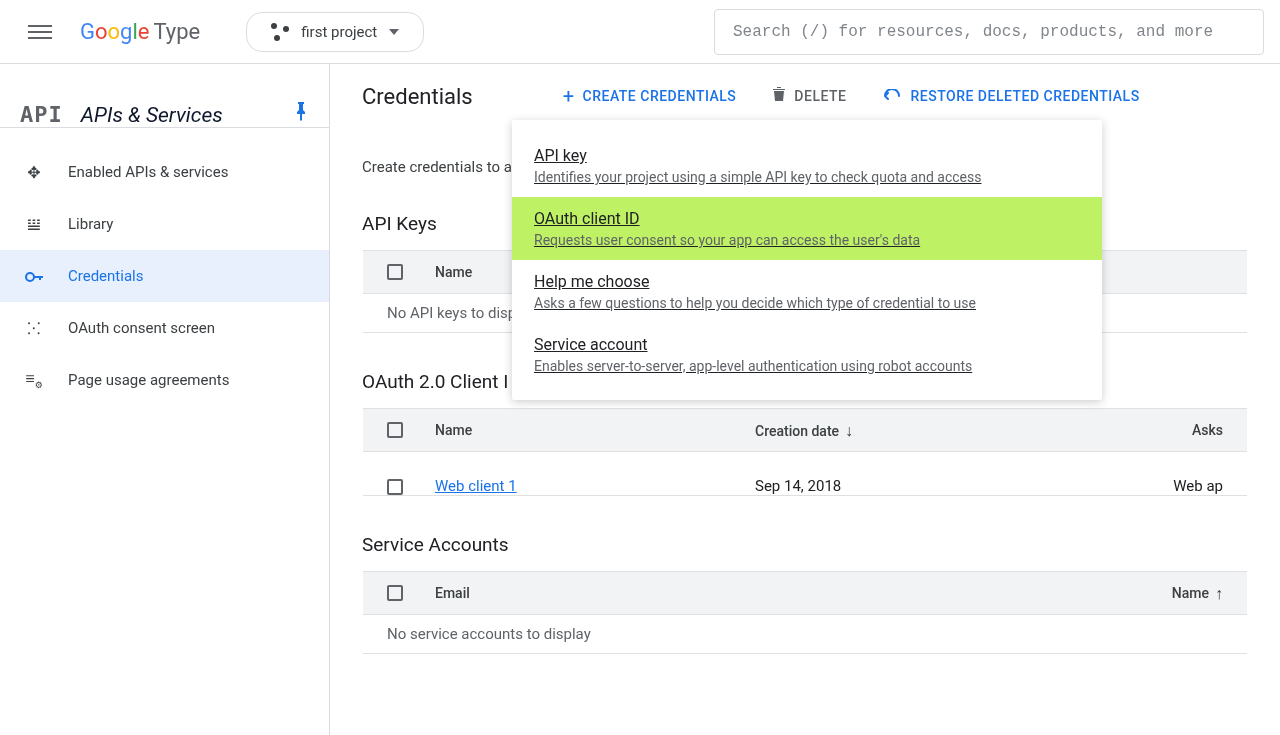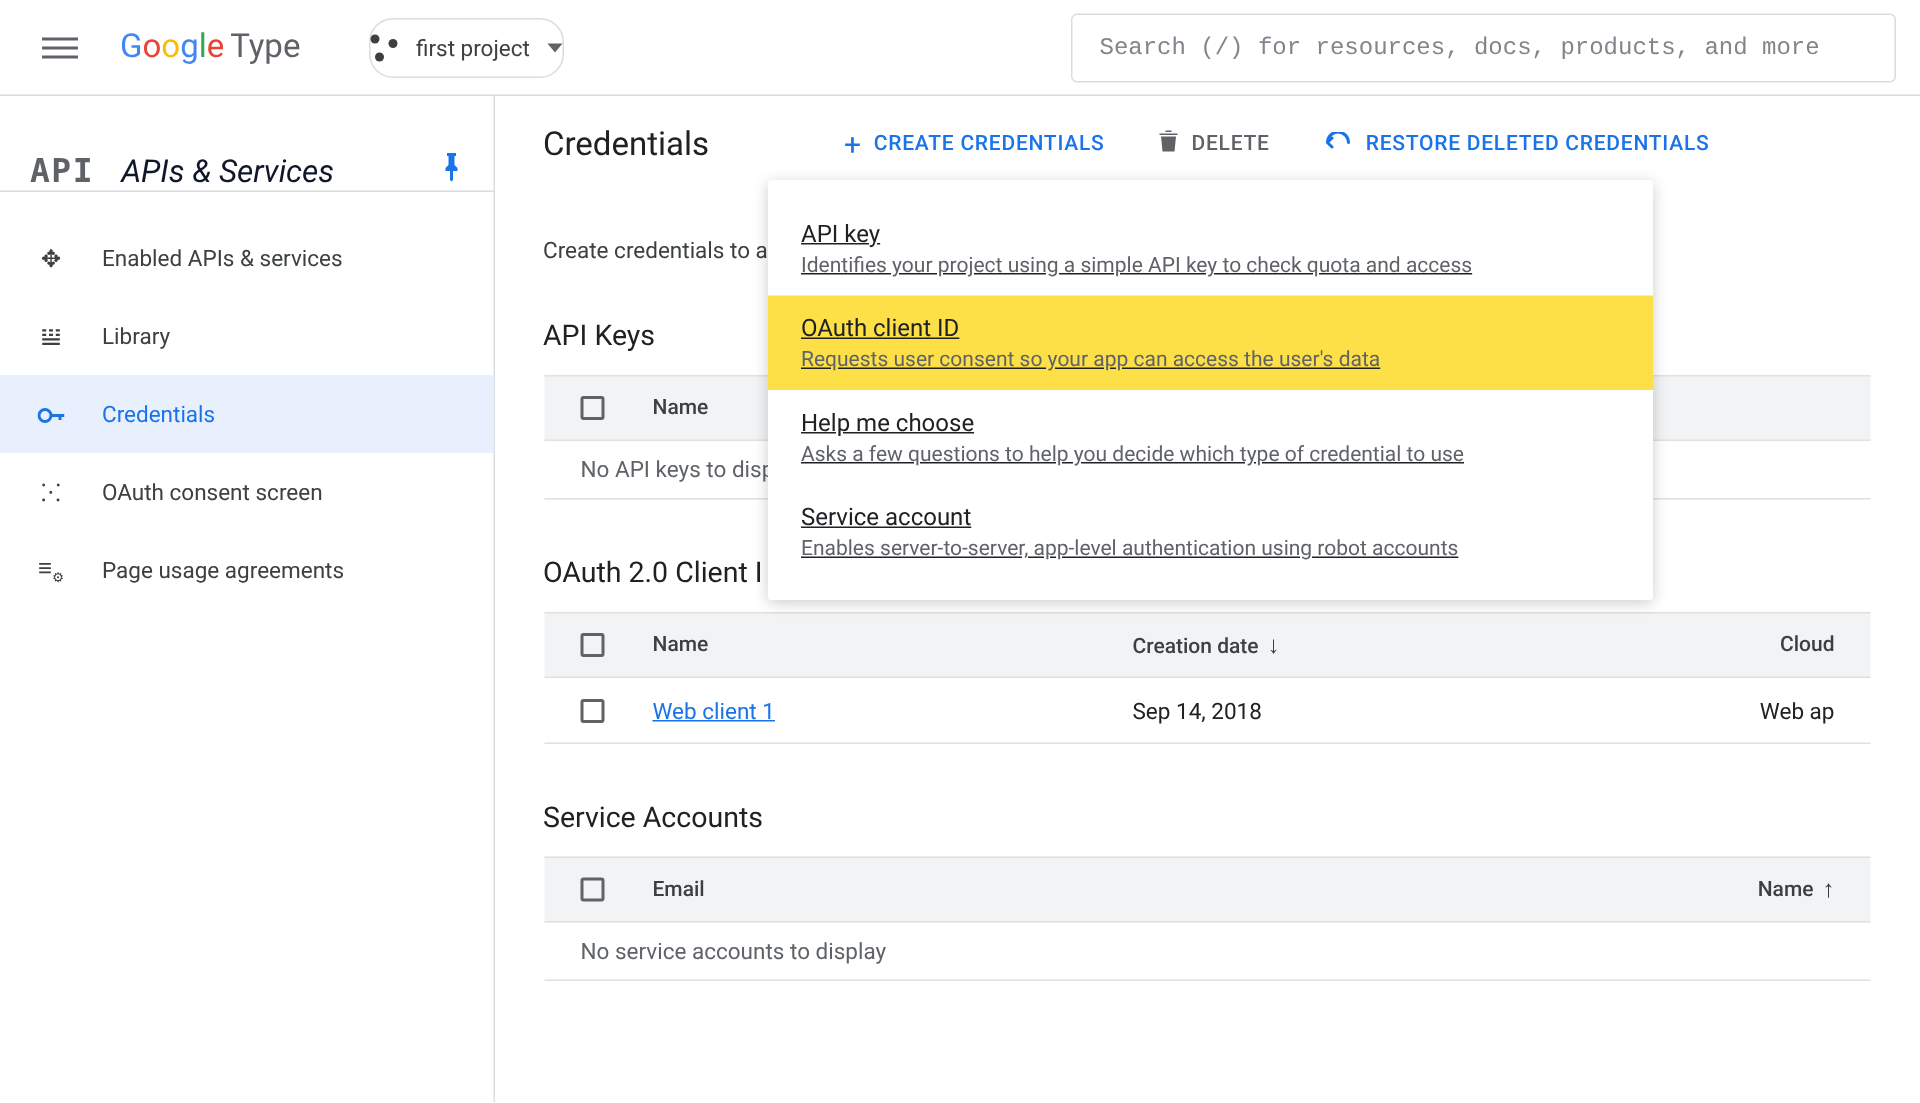--- a/index.html
+++ b/index.html
@@ -5,21 +5,21 @@
 * { box-sizing: border-box; margin: 0; padding: 0; }
 body { font-family: 'Google Sans', Roboto, Arial, sans-serif; color: #202124; background: #fff; width: 1280px; height: 735px; overflow: hidden; }
 
 
 .topbar { height: 64px; display: flex; align-items: center; padding: 0 16px; border-bottom: 1px solid #dadce0; gap: 16px; }
 .hamburger { width: 24px; height: 24px; cursor: pointer; display: flex; flex-direction: column; justify-content: center; gap: 4px; padding: 12px; box-sizing: content-box; }
 .hamburger span { display: block; height: 2px; background: #5f6368; }
 .logo { font-size: 22px; font-weight: 400; display: flex; align-items: baseline; }
 .logo .g1 { color:#4285F4;} .logo .g2{color:#EA4335;} .logo .g3{color:#FBBC05;} .logo .g4{color:#4285F4;} .logo .g5{color:#34A853;} .logo .g6{color:#EA4335;}
 .logo .cloud { color:#5f6368; margin-left:4px; font-weight:400;}
-.project-selector { margin-left: 30px; border: 1px solid #dadce0; border-radius: 16px; height: 40px; display: flex; align-items: center; padding: 0 0; gap: 12px; cursor: pointer; font-size: 15px; color:#3c4043;}
+.project-selector { margin-left: 30px; border: 1px solid #dadce0; border-radius: 16px; height: 40px; display: flex; align-items: center; padding: 0 24px; gap: 12px; cursor: pointer; font-size: 15px; color:#3c4043;}
 .project-dots { width:18px; height:18px; position:relative; }
 .project-dots::before { content:''; position:absolute; width:6px;height:6px;border-radius:50%;background:#3c4043; left:0;top:0;}
 .project-dots::after { content:''; position:absolute; width:6px;height:6px;border-radius:50%;background:#3c4043; right:0;top:3px;}
 .project-dots span { position:absolute; width:6px;height:6px;border-radius:50%;background:#3c4043; left:3px; bottom:0;}
 .caret-down { width:0;height:0;border-left:5px solid transparent;border-right:5px solid transparent;border-top:6px solid #5f6368;}
 .searchbar { margin-left: auto; flex: 0 0 550px; height: 46px; border:1px solid #dadce0; border-radius:4px; display:flex; align-items:center; padding:0 18px; color:#80868b; font-size:16px; background:#fff;font-family:Liberation Mono, monospace;}
 
 
 .layout { display:flex; height: calc(735px - 64px); }
 
@@ -48,29 +48,29 @@
 
 .subtext { margin-top:30px; font-size:15px; color:#3c4043;}
 
 .section-title { font-size:19px; margin-top:36px; margin-bottom:14px; color:#202124;}
 .table { border:1px solid transparent;}
 .thead { display:flex; align-items:center; height:44px; background:#f1f3f4; border-top:1px solid #e0e0e0; border-bottom:1px solid #e0e0e0; padding:0 24px; font-size:14px; font-weight:500; color:#3c4043;}
 .checkbox { width:16px; height:16px; border:2px solid #5f6368; border-radius:2px; margin-right:32px; flex-shrink:0;}
 .col-name { flex:0 0 320px;}
 .col-date { flex:0 0 300px;}
 .col-type { margin-left:auto;}
-.trow { display:flex; align-items:center; height:44px; padding:0 24px; border-bottom:1px solid #e0e0e0; font-size:15px;}
+.trow { display:flex; align-items:flex-end; height:44px; padding:0 24px; border-bottom:1px solid #e0e0e0; font-size:15px;}
 .empty-row { padding:10px 24px; font-size:15px; color:#5f6368; border-bottom:1px solid #e0e0e0;}
 .link { color:#1a73e8; text-decoration:underline;}
 .sort-arrow { font-size:16px; margin-left:6px;}
 
 
 .dropdown { position:absolute; left:182px; top:56px; width:590px; background:#fff; box-shadow:0 2px 10px rgba(0,0,0,0.2); border-radius:2px; padding:14px 0; z-index:10;}
 .dropdown-item { padding:12px 22px; cursor:pointer;text-decoration:underline;}
-.dropdown-item.hover { background:#fde047;}
+.dropdown-item.hover { background:#bef264;}
 .dd-title { font-size:16px; color:#202124; margin-bottom:4px;}
 .dd-desc { font-size:14px; color:#5f6368;}
 
 .col-email { flex:0 0 600px;}
 .col-name-r { margin-left:auto; display:flex;align-items:center;}
 </style>
 </head>
 <body>
 
 <div class="topbar">
@@ -179,21 +179,21 @@
       </div>
       <div class="empty-row">No API keys to displa</div>
     </div>
 
     <div class="section-title">OAuth 2.0 Client I</div>
     <div class="table">
       <div class="thead">
         <div class="checkbox"></div>
         <span class="col-name">Name</span>
         <span class="col-date"><span>Creation date</span><span class="sort-arrow">↓</span></span>
-        <span class="col-type">Cloud</span>
+        <span class="col-type">Asks</span>
       </div>
       <div class="trow">
         <div class="checkbox"></div>
         <span class="col-name"><a class="link">Web client 1</a></span>
         <span class="col-date">Sep 14, 2018</span>
         <span class="col-type">Web ap</span>
       </div>
     </div>
 
     <div class="section-title">Service Accounts</div>

